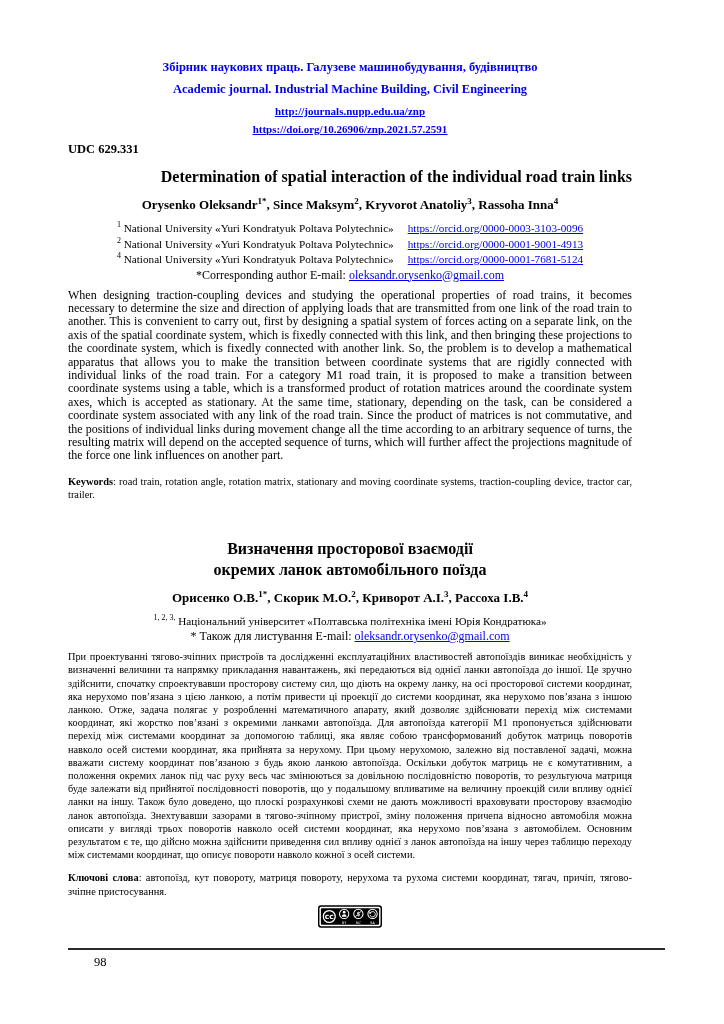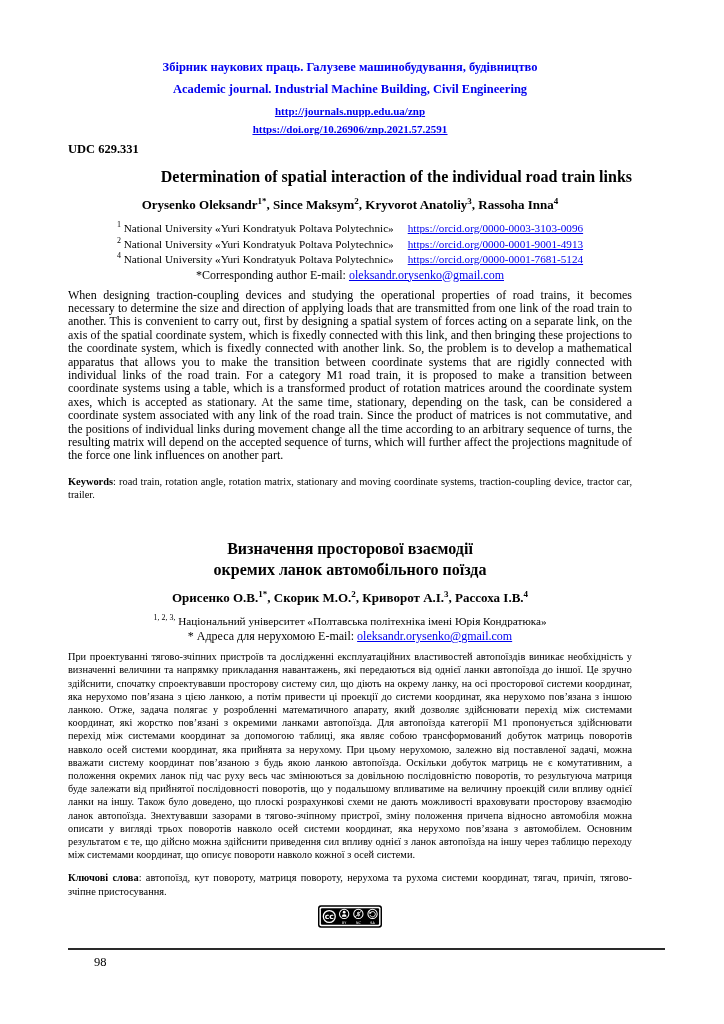--- a/index.html
+++ b/index.html
@@ -76,21 +76,21 @@
     <div>Визначення просторової взаємодії</div>
     <div>окремих ланок автомобільного поїзда</div>
   </div>
 
   <div class="authors authors-uk">
     <span><span>Орисенко О.В.</span><sup>1*</sup><span>, </span></span><span><span>Скорик М.О.</span><sup>2</sup><span>, </span></span><span><span>Криворот А.І.</span><sup>3</sup><span>, </span></span><span><span>Рассоха І.В.</span><sup>4</sup><span></span></span>
   </div>
 
   <div class="affils-uk">
     <div class="affil-row"><sup>1, 2, 3,</sup><span> Національний університет «Полтавська політехніка імені Юрія Кондратюка»</span></div>
-    <div class="corr"><span>* Адреса для нерухомою E-mail: </span><a class="link">oleksandr.orysenko@gmail.com</a></div>
+    <div class="corr"><span>* Також для листування E-mail: </span><a class="link">oleksandr.orysenko@gmail.com</a></div>
   </div>
 
   <div class="abstract abstract-uk">При проектуванні тягово-зчіпних пристроїв та дослідженні експлуатаційних властивостей автопоїздів виникає необхідність у визначенні величини та напрямку прикладання навантажень, які передаються від однієї ланки автопоїзда до іншої. Це зручно здійснити, спочатку спроектувавши просторову систему сил, що діють на окрему ланку, на осі просторової системи координат, яка нерухомо пов’язана з цією ланкою, а потім привести ці проекції до системи координат, яка нерухомо пов’язана з іншою ланкою. Отже, задача полягає у розробленні математичного апарату, який дозволяє здійснювати перехід між системами координат, які жорстко пов’язані з окремими ланками автопоїзда. Для автопоїзда категорії М1 пропонується здійснювати перехід між системами координат за допомогою таблиці, яка являє собою трансформований добуток матриць поворотів навколо осей системи координат, яка прийнята за нерухому. При цьому нерухомою, залежно від поставленої задачі, можна вважати систему координат пов’язаною з будь якою ланкою автопоїзда. Оскільки добуток матриць не є комутативним, а положення окремих ланок під час руху весь час змінюються за довільною послідовністю поворотів, то результуюча матриця буде залежати від прийнятої послідовності поворотів, що у подальшому впливатиме на величину проекцій сили впливу однієї ланки на іншу. Також було доведено, що плоскі розрахункові схеми не дають можливості враховувати просторову взаємодію ланок автопоїзда. Знехтувавши зазорами в тягово-зчіпному пристрої, зміну положення причепа відносно автомобіля можна описати у вигляді трьох поворотів навколо осей системи координат, яка нерухомо пов’язана з автомобілем. Основним результатом є те, що дійсно можна здійснити приведення сил впливу однієї з ланок автопоїзда на іншу через таблицю переходу між системами координат, що описує повороти навколо кожної з осей системи.</div>
 
   <div class="keywords-uk">
     <span class="bold">Ключові слова</span><span>: автопоїзд, кут повороту, матриця повороту, нерухома та рухома системи координат, тягач, причіп, тягово-зчіпне пристосування.</span>
   </div>
 
   <div class="badge-wrap">
     <svg width="64" height="25" viewBox="0 0 88 31" aria-hidden="true">

